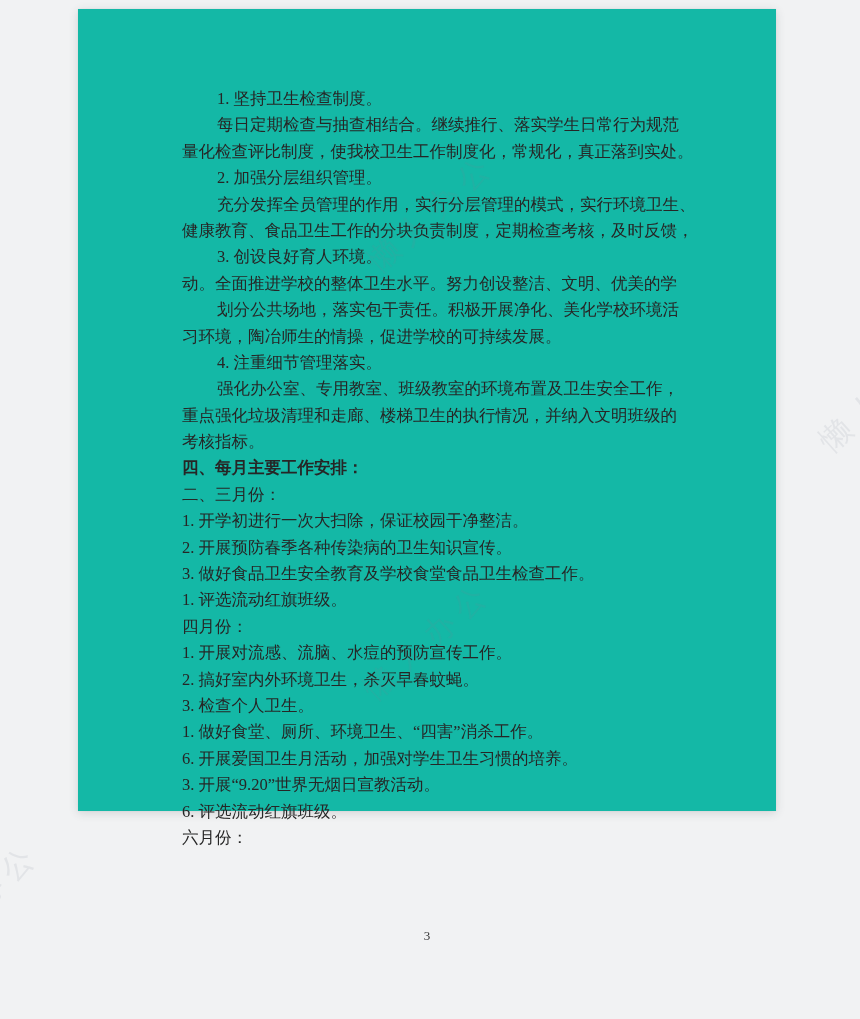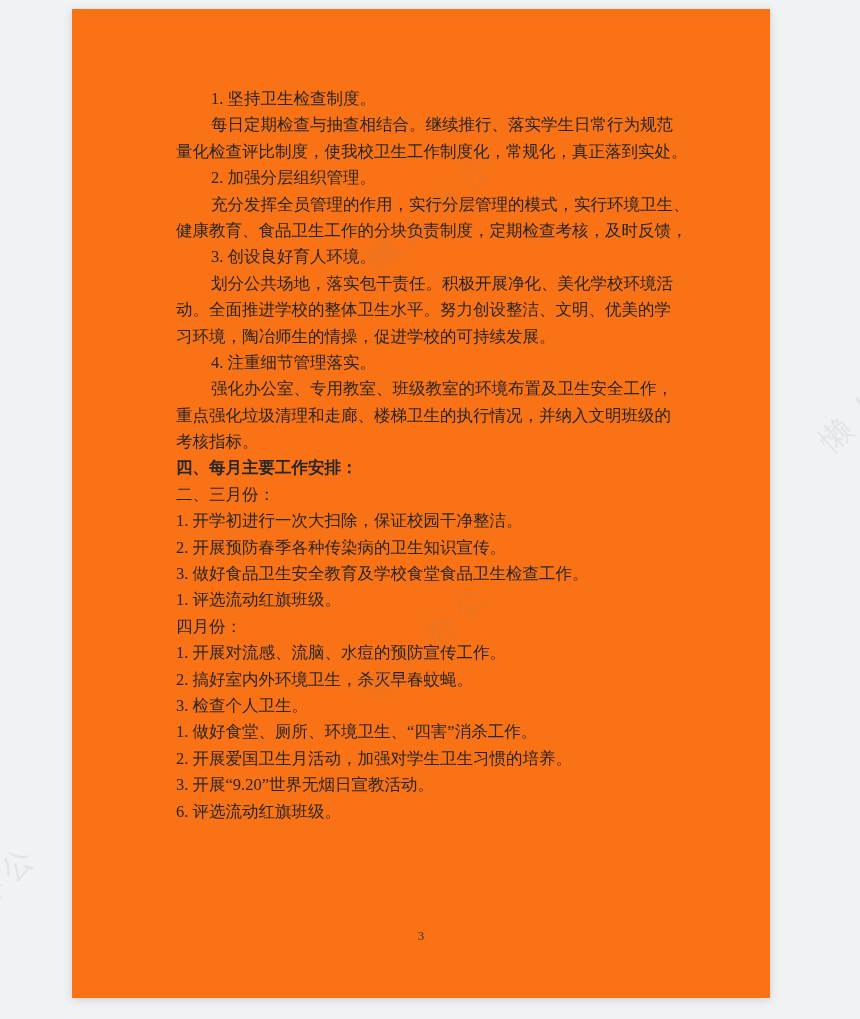--- a/index.html
+++ b/index.html
@@ -6,25 +6,25 @@
   .canvas {
     position: relative;
     width: 860px;
     height: 1019px;
     background: #f1f2f3;
     overflow: hidden;
     font-family: "Liberation Serif", "DejaVu Serif", serif;
   }
   .page {
     position: absolute;
-    left: 72px;
+    left: 78px;
     top: 9px;
     width: 698px;
-    height: 989px;
-    background: #f97316;
+    height: 802px;
+    background: #14b8a6;
     box-shadow: 0 2px 9px rgba(50, 55, 65, 0.16), 0 0 1px rgba(0,0,0,0.10);
   }
   .text-block {
     position: absolute;
     left: 104px;
     top: 77px;
     width: 545px;
     z-index: 2;
   }
   .line {
@@ -74,38 +74,39 @@
 
   <div class="page">
     <div class="text-block">
         <div class="line indent">1. 坚持卫生检查制度。</div>
         <div class="line indent">每日定期检查与抽查相结合。继续推行、落实学生日常行为规范</div>
         <div class="line">量化检查评比制度，使我校卫生工作制度化，常规化，真正落到实处。</div>
         <div class="line indent">2. 加强分层组织管理。</div>
         <div class="line indent">充分发挥全员管理的作用，实行分层管理的模式，实行环境卫生、</div>
         <div class="line">健康教育、食品卫生工作的分块负责制度，定期检查考核，及时反馈，</div>
         <div class="line indent">3. 创设良好育人环境。</div>
+        <div class="line">动。全面推进学校的整体卫生水平。努力创设整洁、文明、优美的学</div>
         <div class="line indent">划分公共场地，落实包干责任。积极开展净化、美化学校环境活</div>
-        <div class="line">动。全面推进学校的整体卫生水平。努力创设整洁、文明、优美的学</div>
         <div class="line">习环境，陶冶师生的情操，促进学校的可持续发展。</div>
         <div class="line indent">4. 注重细节管理落实。</div>
         <div class="line indent">强化办公室、专用教室、班级教室的环境布置及卫生安全工作，</div>
         <div class="line">重点强化垃圾清理和走廊、楼梯卫生的执行情况，并纳入文明班级的</div>
         <div class="line">考核指标。</div>
         <div class="line bold">四、每月主要工作安排：</div>
         <div class="line">二、三月份：</div>
         <div class="line">1. 开学初进行一次大扫除，保证校园干净整洁。</div>
         <div class="line">2. 开展预防春季各种传染病的卫生知识宣传。</div>
         <div class="line">3. 做好食品卫生安全教育及学校食堂食品卫生检查工作。</div>
         <div class="line">1. 评选流动红旗班级。</div>
         <div class="line">四月份：</div>
         <div class="line">1. 开展对流感、流脑、水痘的预防宣传工作。</div>
         <div class="line">2. 搞好室内外环境卫生，杀灭早春蚊蝇。</div>
         <div class="line">3. 检查个人卫生。</div>
         <div class="line">1. 做好食堂、厕所、环境卫生、“四害”消杀工作。</div>
-        <div class="line">2. 开展爱国卫生月活动，加强对学生卫生习惯的培养。</div>
+        <div class="line">6. 开展爱国卫生月活动，加强对学生卫生习惯的培养。</div>
         <div class="line">3. 开展“9.20”世界无烟日宣教活动。</div>
         <div class="line">6. 评选流动红旗班级。</div>
+        <div class="line">六月份：</div>
       </div>
     <div class="pagenum">3</div>
   </div>
 
 </div>
 
 </body></html>

